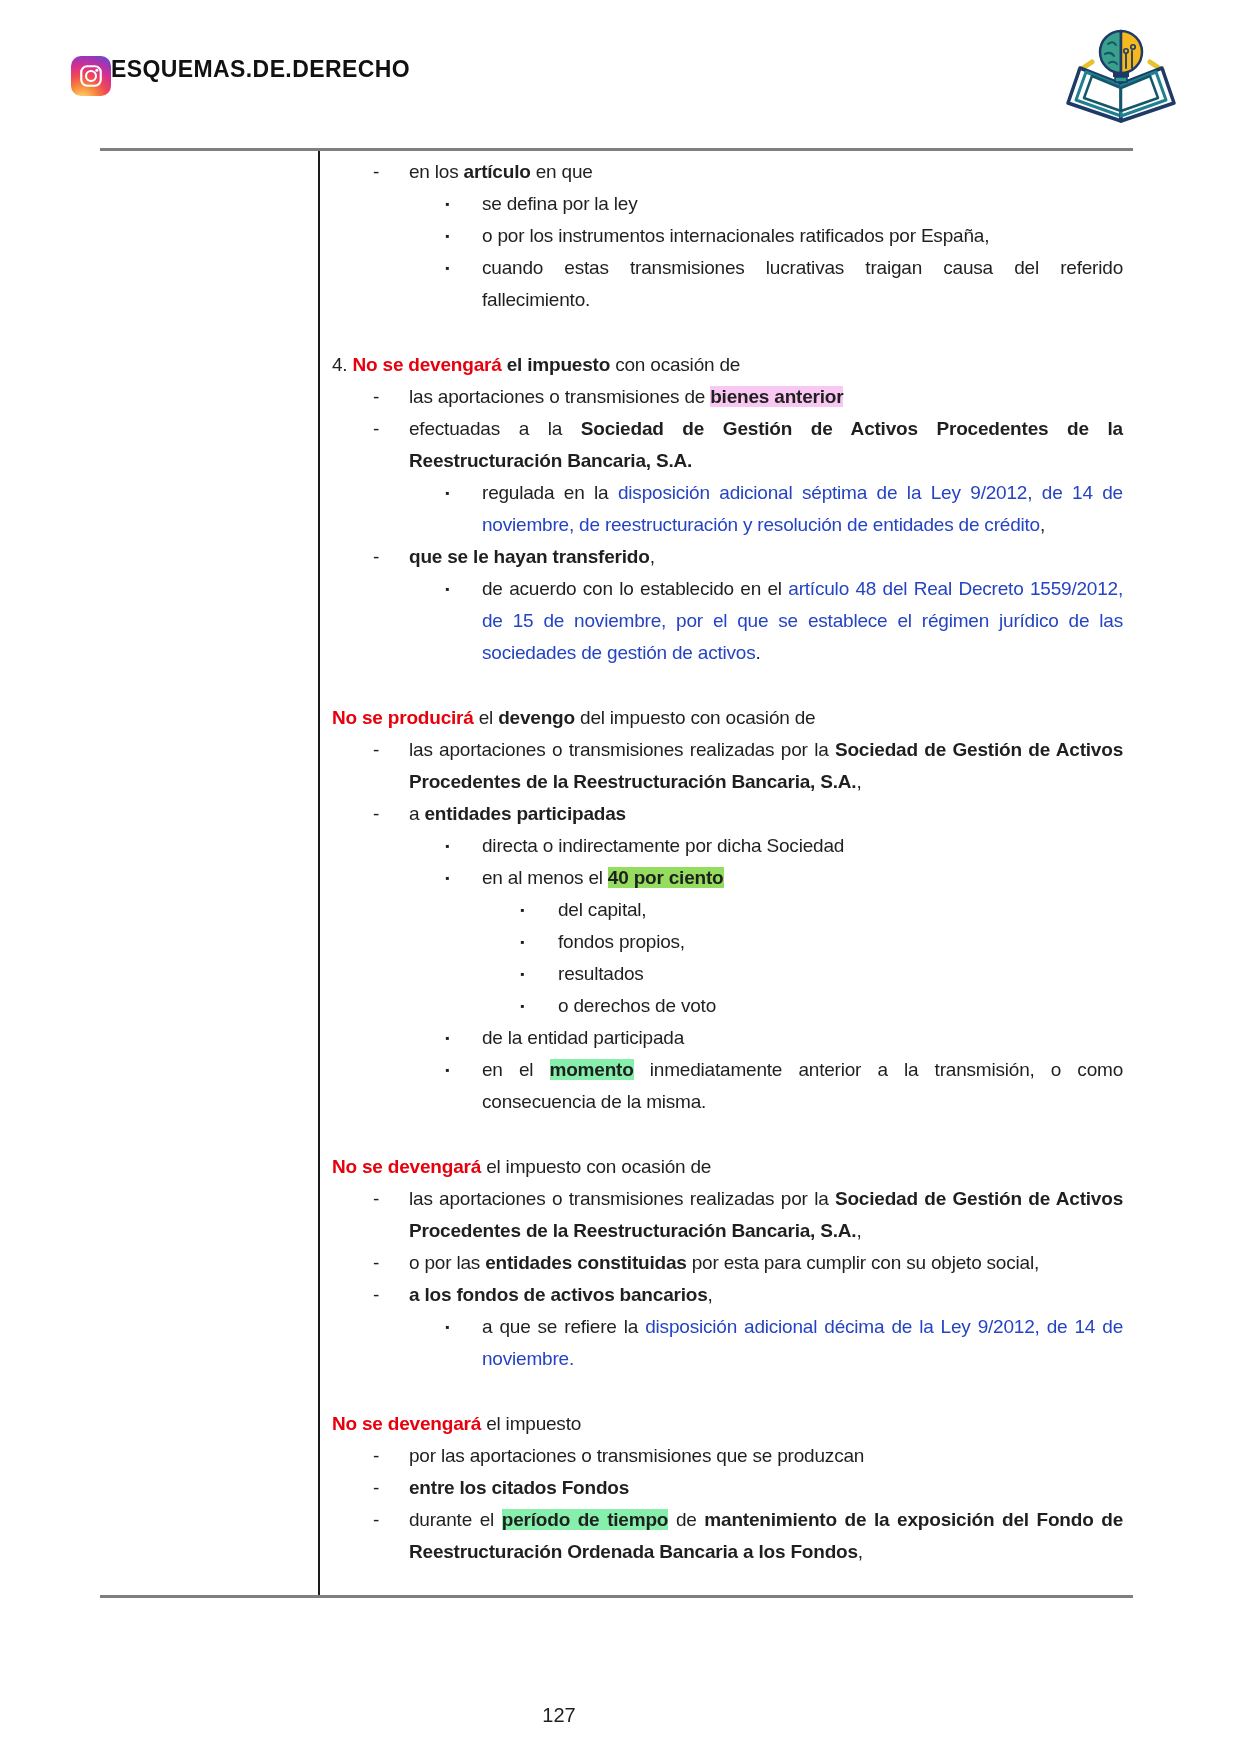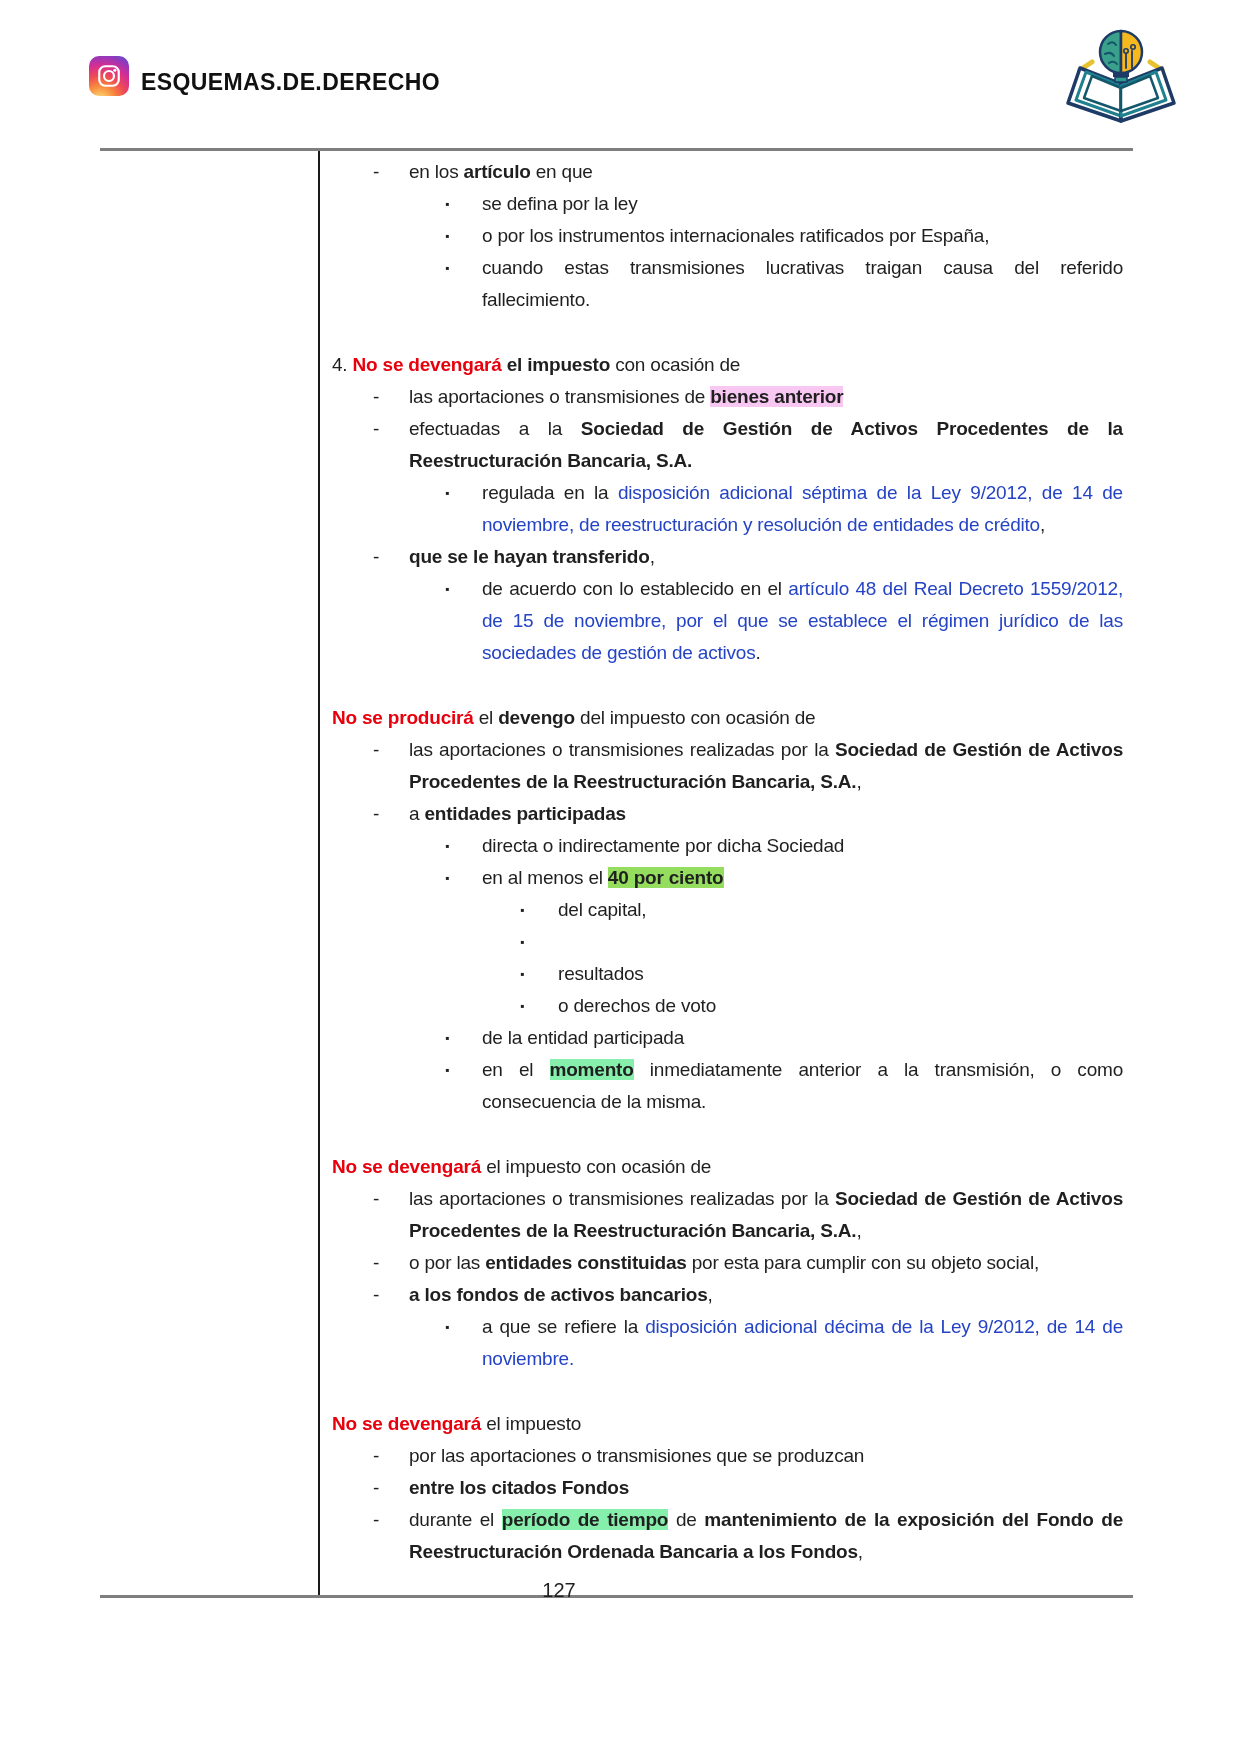--- a/index.html
+++ b/index.html
@@ -4,21 +4,21 @@
 <style>
   * { margin:0; padding:0; box-sizing:border-box; }
   html,body { background:#ffffff; }
   body {
     width:1241px; height:1755px; position:relative; overflow:hidden;
     font-family:"Liberation Sans", sans-serif; color:#1f1f1f;
   }
   .page { position:absolute; inset:0; background:#fff; }
 
   
-  .header-brand { position:absolute; left:89px; top:56px; display:flex; align-items:flex-end; gap:12px; }
+  .header-brand { position:absolute; left:71px; top:56px; display:flex; align-items:flex-start; }
   .ig-icon {
     width:40px; height:40px; border-radius:10px; flex:none;
     background:radial-gradient(circle at 28% 112%, #fdd46f 6%, #f88a3d 28%, #ee4956 48%, #d62e92 66%, #9438ba 84%, #5157d8 100%);
     display:flex; align-items:center; justify-content:center;
   }
   .brand-text { font-size:23px; font-weight:bold; letter-spacing:0.4px; color:#111; }
   .brand-logo { position:absolute; left:1060px; top:24px; width:122px; height:106px; }
 
   
   .content-table {
@@ -47,21 +47,21 @@
 
   .b { font-weight:bold; }
   .red { color:#e8000d; font-weight:bold; }
   .link { color:#2443c5; cursor:pointer; }
   .hl-pink   { background:#f8c8f3; font-weight:bold; }
   .hl-green  { background:#94dd5e; font-weight:bold; }
   .hl-yellow { background:#86efac; font-weight:bold; }
 
   
   .page-number {
-    position:absolute; left:0; width:1118px; top:1579px;
+    position:absolute; left:0; width:1118px; top:1704px;
     text-align:center; font-size:20px; color:#1f1f1f;
   }
 </style>
 </head>
 <body>
 
 <div class="page">
 
   <div class="header-brand">
     <div class="ig-icon">
@@ -168,20 +168,21 @@
             <div class="item lvl2">
               <span class="marker sq">▪</span>
               <div class="txt"><span>en al menos el </span><span class="hl-green">40 por ciento</span></div>
             </div>
             <div class="item lvl3">
               <span class="marker sq">▪</span>
               <div class="txt"><span>del capital,</span></div>
             </div>
             <div class="item lvl3">
               <span class="marker sq">▪</span>
+              <div class="txt"><span>fondos propios,</span></div>
             </div>
             <div class="item lvl3">
               <span class="marker sq">▪</span>
               <div class="txt"><span>resultados</span></div>
             </div>
             <div class="item lvl3">
               <span class="marker sq">▪</span>
               <div class="txt"><span>o derechos de voto</span></div>
             </div>
             <div class="item lvl2">

